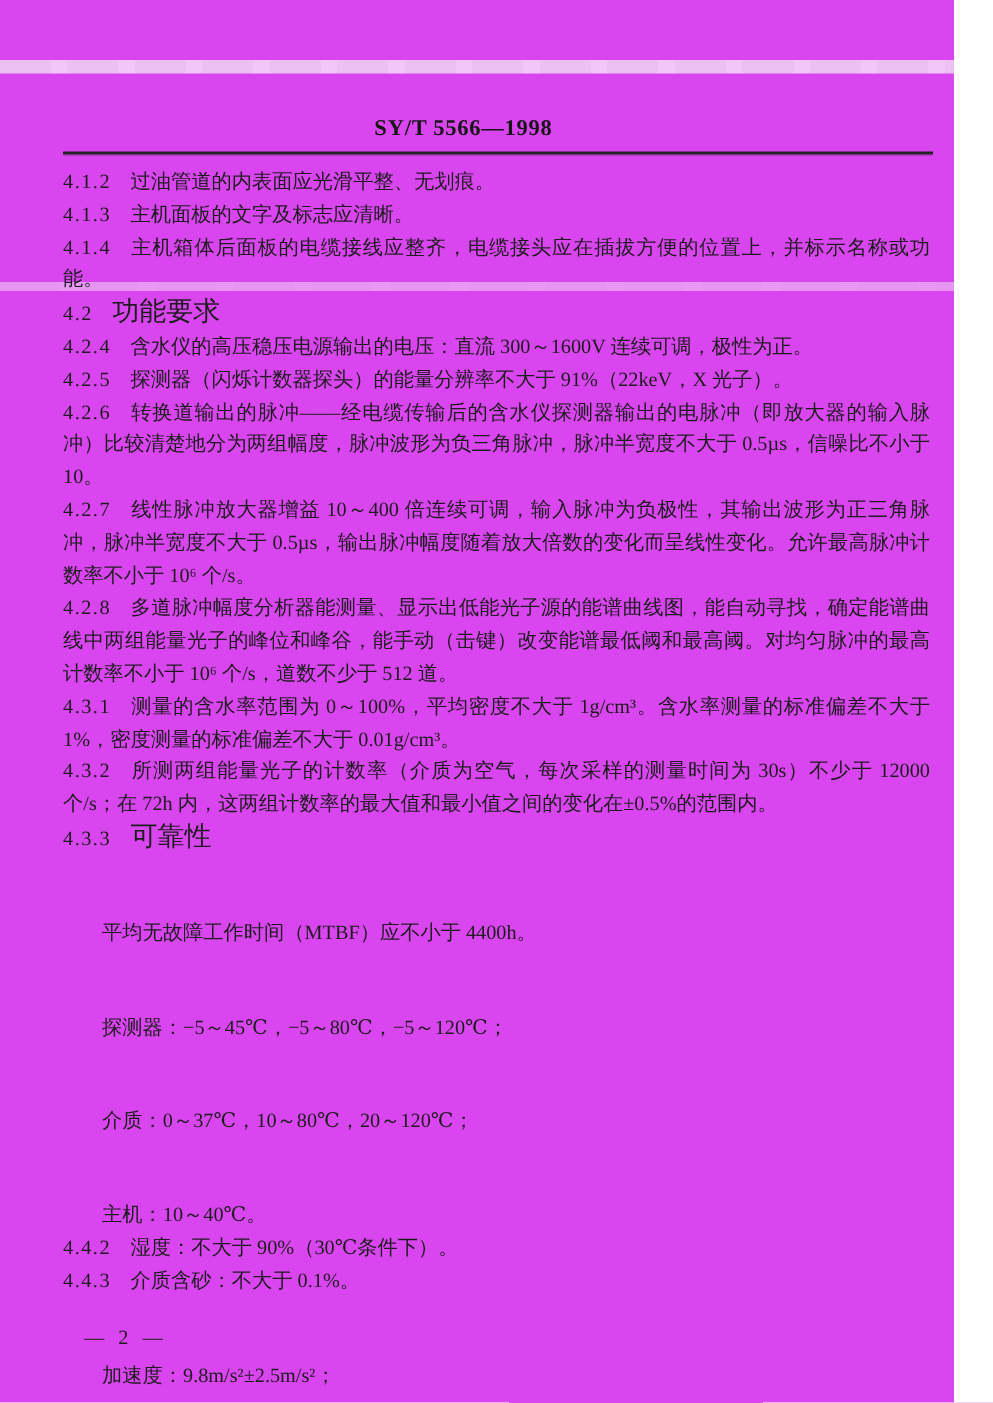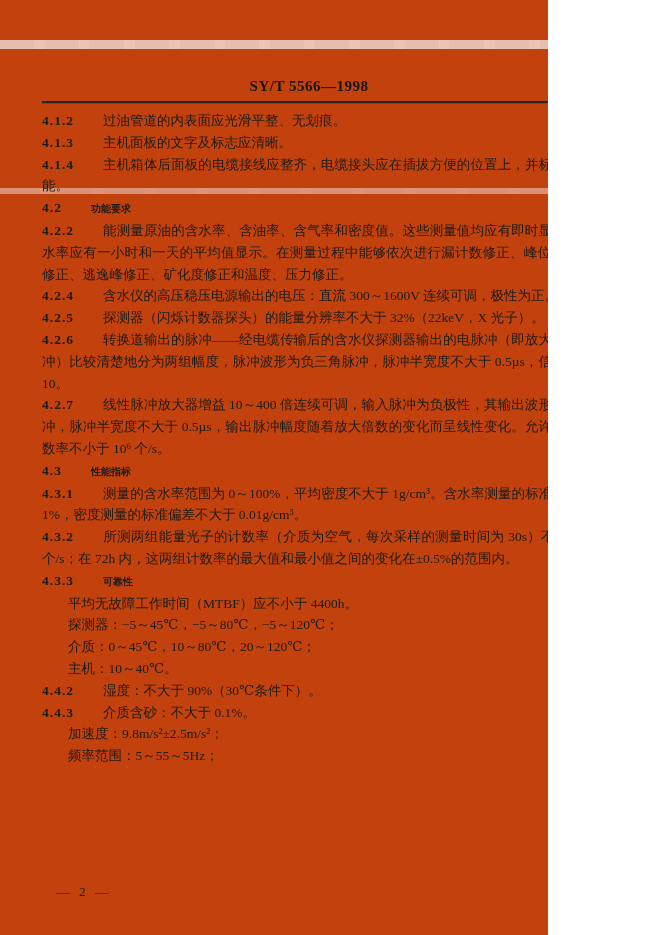--- a/index.html
+++ b/index.html
@@ -1,20 +1,20 @@
 <!DOCTYPE html>
 <html lang="zh"><head>
 <meta charset="utf-8">
 <style>
   html, body { margin: 0; padding: 0; background: #ffffff; }
   .page {
     position: relative;
-    width: 548px;
+    width: 636px;
     height: 935px;
-    background: #c2410c;
+    background: #d946ef;
     overflow: hidden;
     font-family: "Liberation Serif", "DejaVu Serif", serif;
     color: #1c1c1c;
   }
   
   .scan-band {
     position: absolute;
     left: 0; right: 0;
     top: 40px;
     height: 9px;
@@ -58,32 +58,33 @@
   }
   .para {
     margin: 0;
     font-size: 13.5px;
     line-height: 21.8px;
     text-align: justify;
     text-align-last: left;
     color: #1c1c1c;
   }
   .para .num {
-    font-weight: bold;
+    font-weight: normal;
     letter-spacing: 1px;
-    margin-right: 29px;
+    margin-right: 13px;
     white-space: nowrap;
   }
   .para.heading .txt {
-    font-weight: bold;
+    font-weight: normal;
     font-family: "Liberation Sans", "DejaVu Sans", sans-serif;
-    font-size: 10px;
+    font-size: 18px;
   }
   .para.sub {
     padding-left: 26px;
+    margin-top: 41px;
   }
   .footer {
     position: absolute;
     left: 56px;
     top: 884px;
     font-size: 13.5px;
     color: #1c1c1c;
     word-spacing: 6px;
   }
 </style>
@@ -97,32 +98,31 @@
   <div class="header">
     <span>SY/T 5566—1998</span>
   </div>
   <div class="header-rule"></div>
 
   <div class="body-block" id="doc-body">
       <p class="para clause"><span class="num">4.1.2</span><span class="txt">过油管道的内表面应光滑平整、无划痕。</span></p>
       <p class="para clause"><span class="num">4.1.3</span><span class="txt">主机面板的文字及标志应清晰。</span></p>
       <p class="para clause"><span class="num">4.1.4</span><span class="txt">主机箱体后面板的电缆接线应整齐，电缆接头应在插拔方便的位置上，并标示名称或功能。</span></p>
       <p class="para heading"><span class="num">4.2</span><span class="txt">功能要求</span></p>
-      <p class="para clause"><span class="num">4.2.2</span><span class="txt">能测量原油的含水率、含油率、含气率和密度值。这些测量值均应有即时显示，其中含水率应有一小时和一天的平均值显示。在测量过程中能够依次进行漏计数修正、峰位修正、本底修正、逃逸峰修正、矿化度修正和温度、压力修正。</span></p>
       <p class="para clause"><span class="num">4.2.4</span><span class="txt">含水仪的高压稳压电源输出的电压：直流 300～1600V 连续可调，极性为正。</span></p>
-      <p class="para clause"><span class="num">4.2.5</span><span class="txt">探测器（闪烁计数器探头）的能量分辨率不大于 32%（22keV，X 光子）。</span></p>
+      <p class="para clause"><span class="num">4.2.5</span><span class="txt">探测器（闪烁计数器探头）的能量分辨率不大于 91%（22keV，X 光子）。</span></p>
       <p class="para clause"><span class="num">4.2.6</span><span class="txt">转换道输出的脉冲——经电缆传输后的含水仪探测器输出的电脉冲（即放大器的输入脉冲）比较清楚地分为两组幅度，脉冲波形为负三角脉冲，脉冲半宽度不大于 0.5µs，信噪比不小于 10。</span></p>
       <p class="para clause"><span class="num">4.2.7</span><span class="txt">线性脉冲放大器增益 10～400 倍连续可调，输入脉冲为负极性，其输出波形为正三角脉冲，脉冲半宽度不大于 0.5µs，输出脉冲幅度随着放大倍数的变化而呈线性变化。允许最高脉冲计数率不小于 10⁶ 个/s。</span></p>
-      <p class="para heading"><span class="num">4.3</span><span class="txt">性能指标</span></p>
+      <p class="para clause"><span class="num">4.2.8</span><span class="txt">多道脉冲幅度分析器能测量、显示出低能光子源的能谱曲线图，能自动寻找，确定能谱曲线中两组能量光子的峰位和峰谷，能手动（击键）改变能谱最低阈和最高阈。对均匀脉冲的最高计数率不小于 10⁶ 个/s，道数不少于 512 道。</span></p>
       <p class="para clause"><span class="num">4.3.1</span><span class="txt">测量的含水率范围为 0～100%，平均密度不大于 1g/cm³。含水率测量的标准偏差不大于 1%，密度测量的标准偏差不大于 0.01g/cm³。</span></p>
       <p class="para clause"><span class="num">4.3.2</span><span class="txt">所测两组能量光子的计数率（介质为空气，每次采样的测量时间为 30s）不少于 12000 个/s；在 72h 内，这两组计数率的最大值和最小值之间的变化在±0.5%的范围内。</span></p>
       <p class="para heading"><span class="num">4.3.3</span><span class="txt">可靠性</span></p>
       <p class="para sub"><span class="txt">平均无故障工作时间（MTBF）应不小于 4400h。</span></p>
       <p class="para sub"><span class="txt">探测器：−5～45℃，−5～80℃，−5～120℃；</span></p>
-      <p class="para sub"><span class="txt">介质：0～45℃，10～80℃，20～120℃；</span></p>
+      <p class="para sub"><span class="txt">介质：0～37℃，10～80℃，20～120℃；</span></p>
       <p class="para sub"><span class="txt">主机：10～40℃。</span></p>
       <p class="para clause"><span class="num">4.4.2</span><span class="txt">湿度：不大于 90%（30℃条件下）。</span></p>
       <p class="para clause"><span class="num">4.4.3</span><span class="txt">介质含砂：不大于 0.1%。</span></p>
       <p class="para sub"><span class="txt">加速度：9.8m/s²±2.5m/s²；</span></p>
       <p class="para sub"><span class="txt">频率范围：5～55～5Hz；</span></p>
     </div>
 
   <div class="footer">— 2 —</div>
 </div>
 

